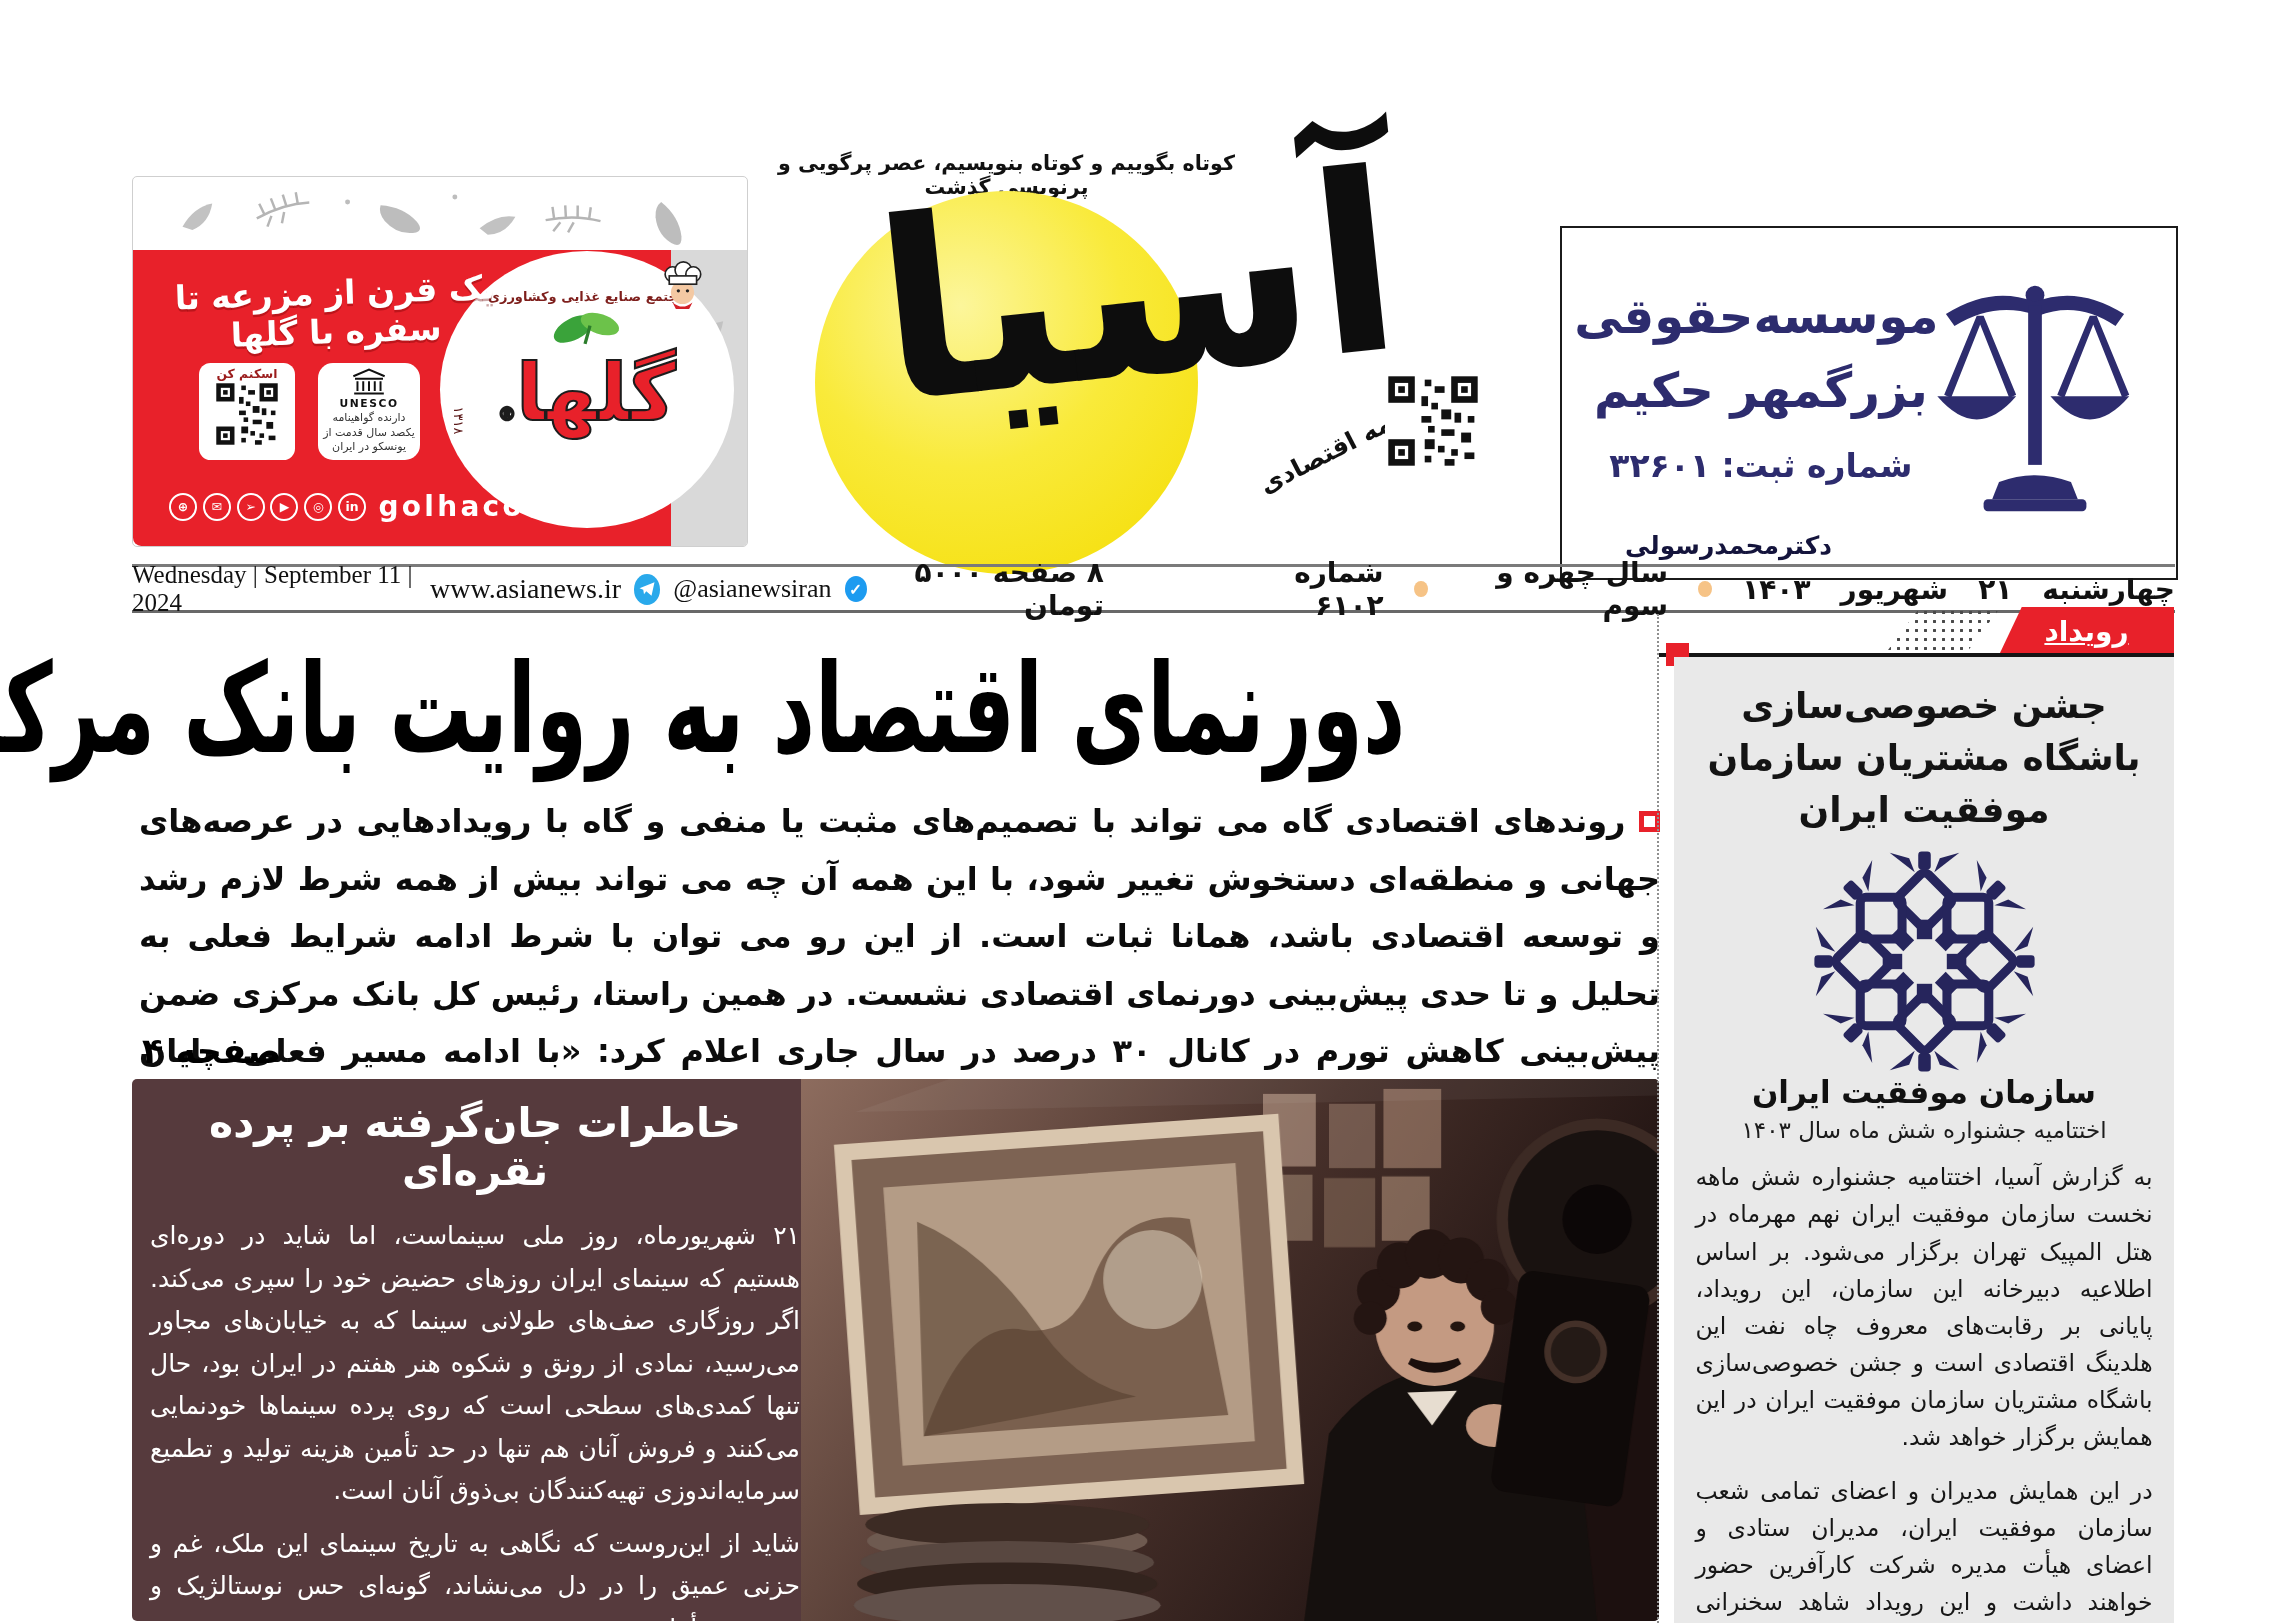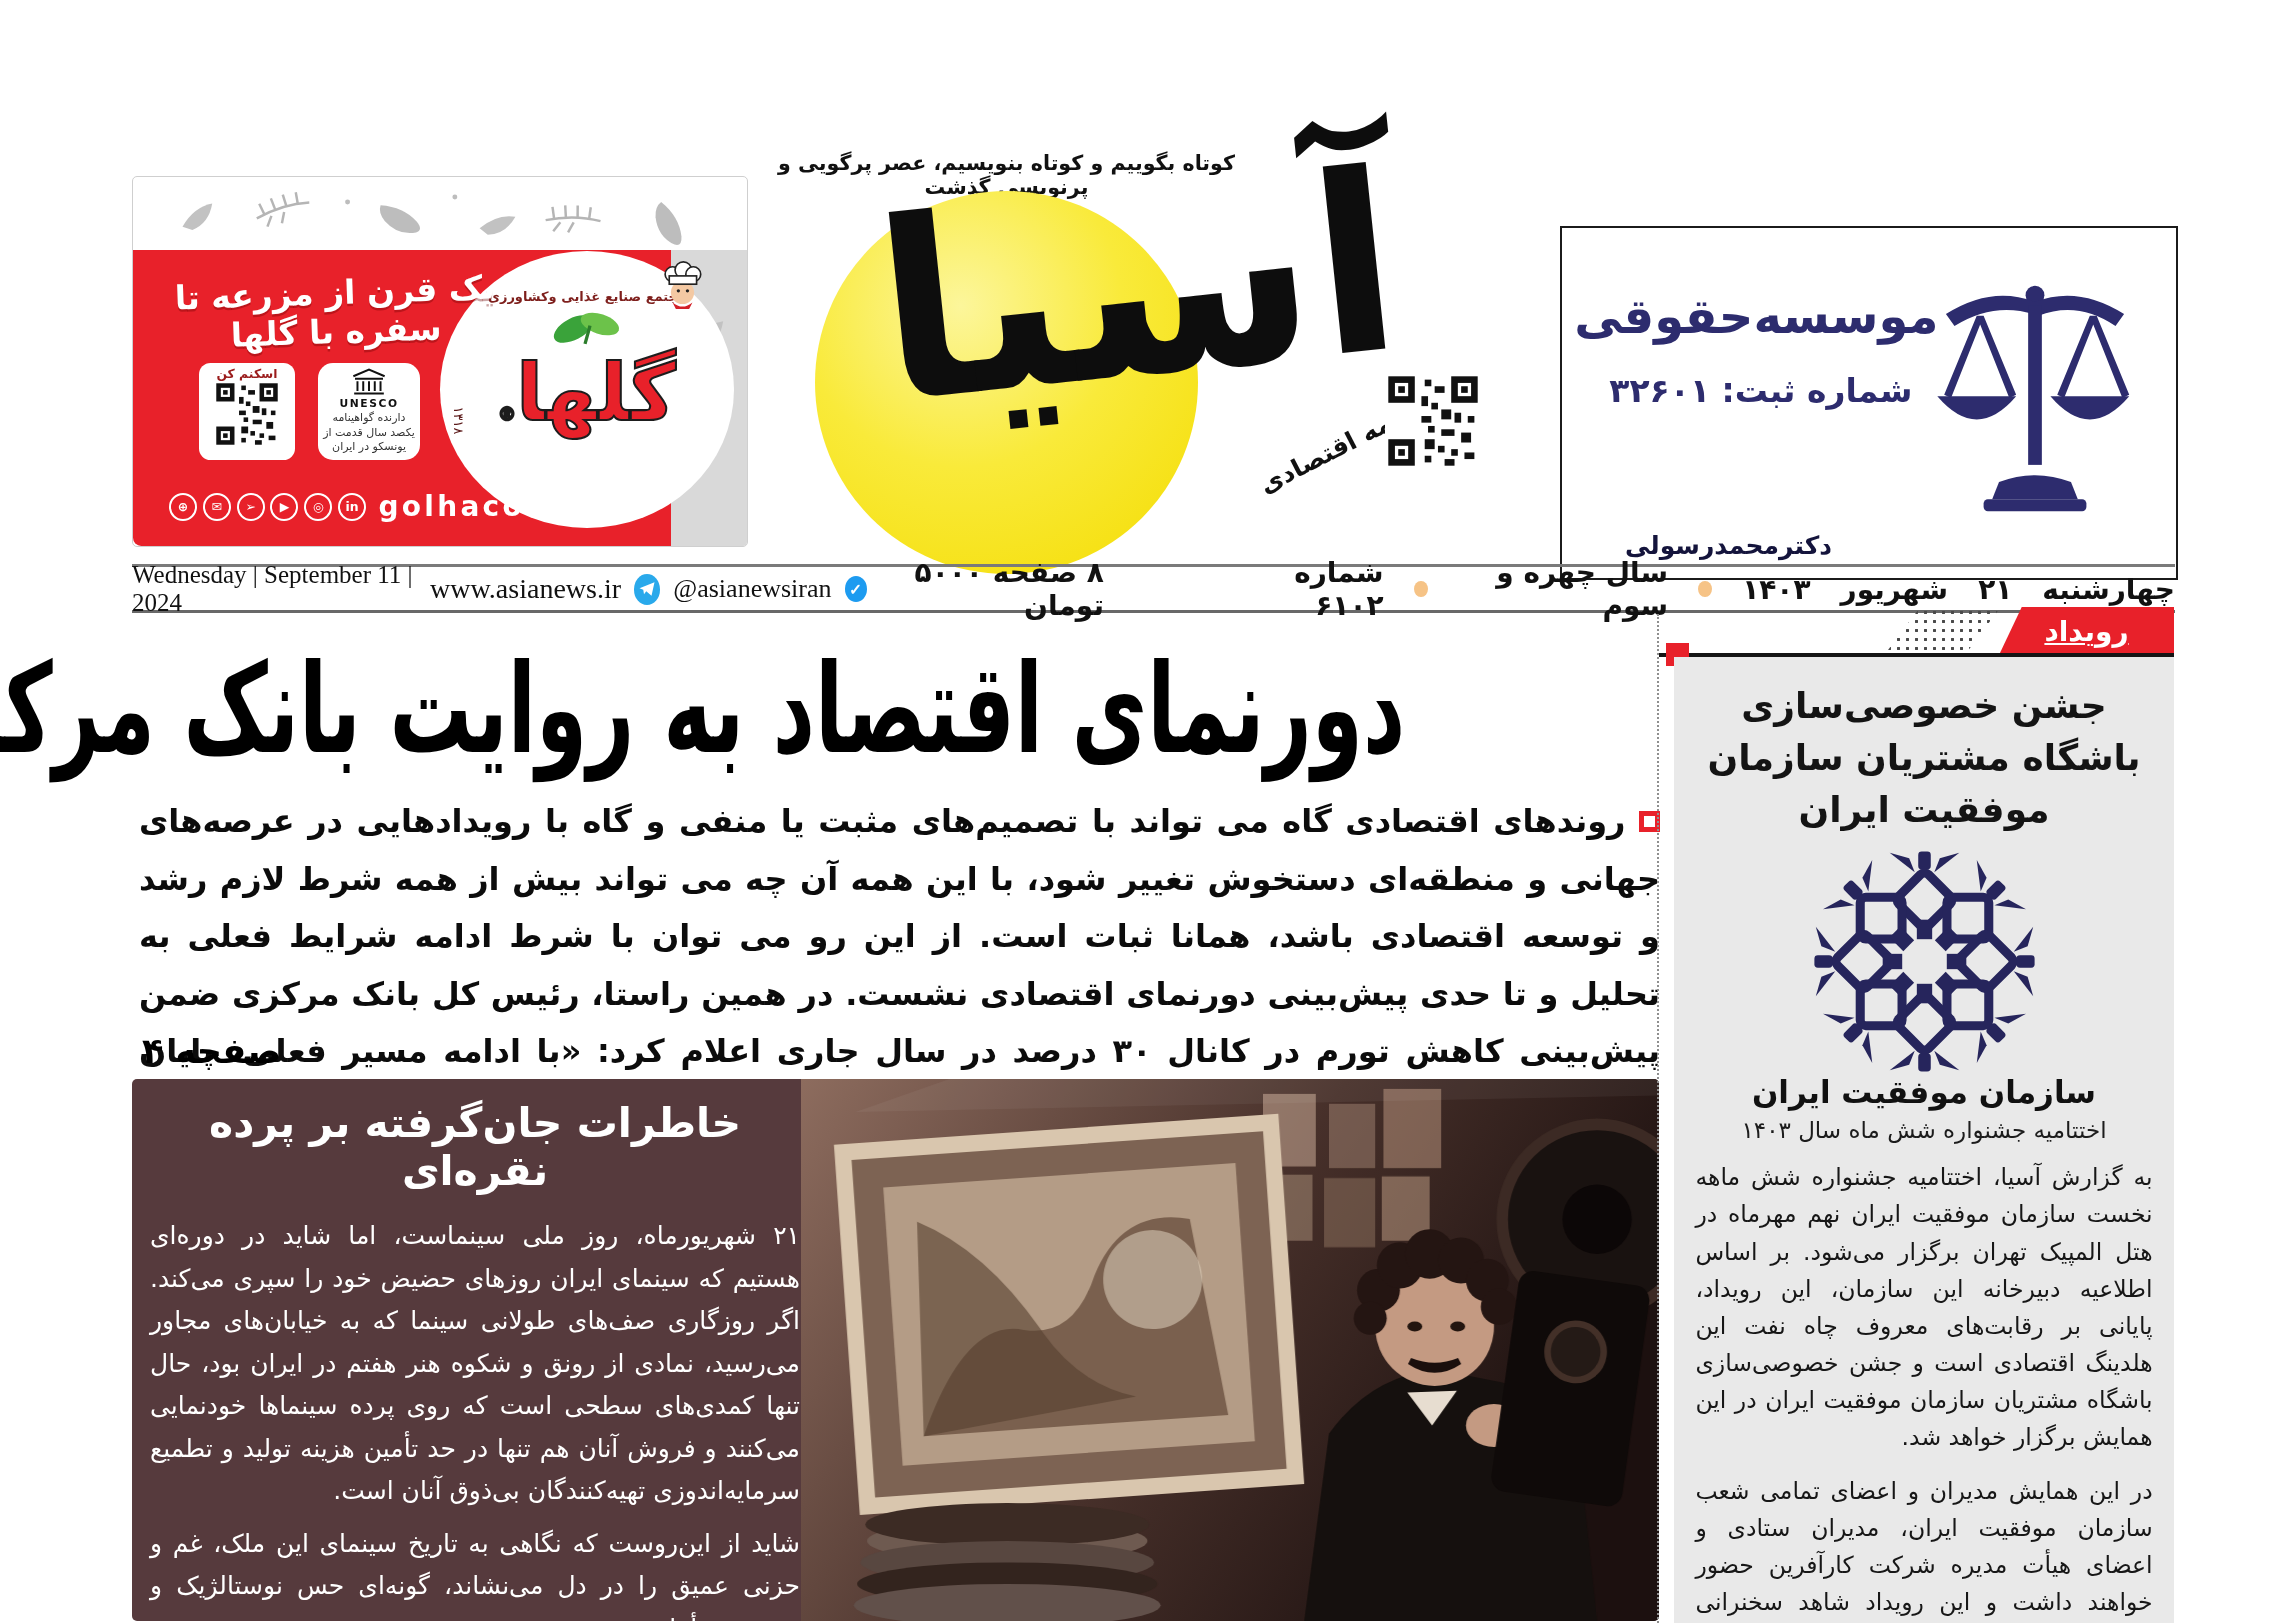--- a/index.html
+++ b/index.html
@@ -249,20 +249,21 @@
   <div class="abs sun"></div>
   <div class="abs asia-logo">آسیا</div>
   <div class="abs newspaper-type">روزنامه اقتصادی</div>
   <svg class="abs masthead-qr" width="96" height="96" viewBox="0 0 29 29">
       <use href="#qr-pattern"></use>
     </svg>
 
   <div class="abs" id="ad-law">
     <div class="law-name">
       <div class="law-l1">موسسه‌حقوقی</div>
+      <div class="law-l2">بزرگمهر حکیم</div>
       <div class="law-reg">شماره ثبت: ۳۲۶۰۱</div>
     </div>
     <svg class="law-scales" width="206" height="257" viewBox="0 0 240 300">
       <g fill="#2d2c6e">
         <circle cx="120" cy="40" r="11"></circle>
         <path d="M16 62 Q70 28 120 48 Q170 28 224 62 L214 76 Q170 46 124 64 Q74 46 26 76 Z"></path>
         <rect x="112" y="52" width="16" height="186"></rect>
         <path d="M78 258 Q120 242 162 258 L170 278 H70 Z"></path>
         <rect x="60" y="278" width="120" height="14" rx="5"></rect>
         <path d="M52 64 L14 156 L22 160 L56 74 L90 160 L98 156 L60 64 Z"></path>

